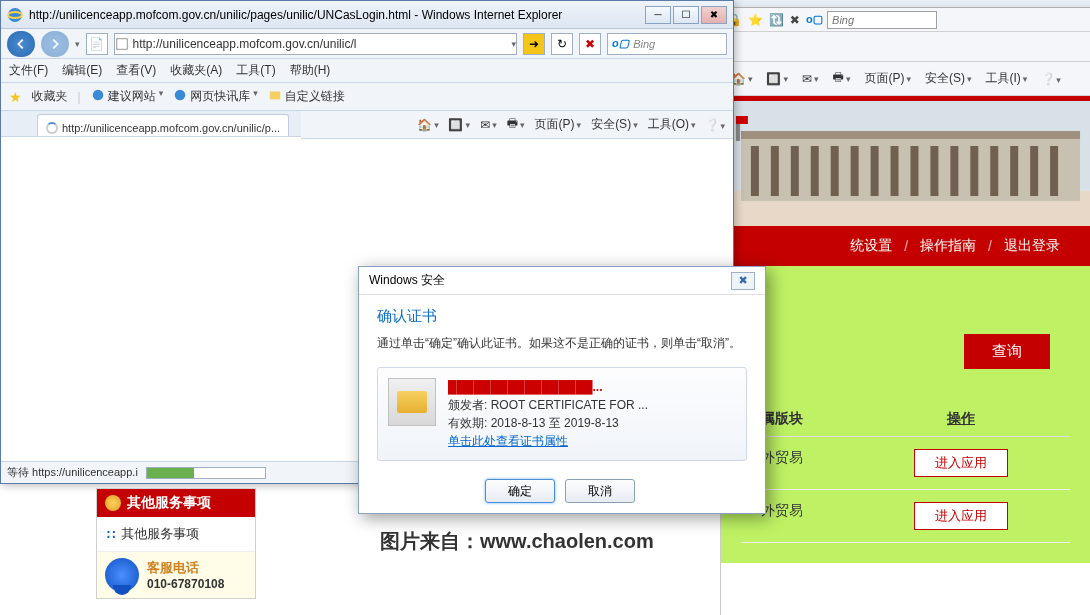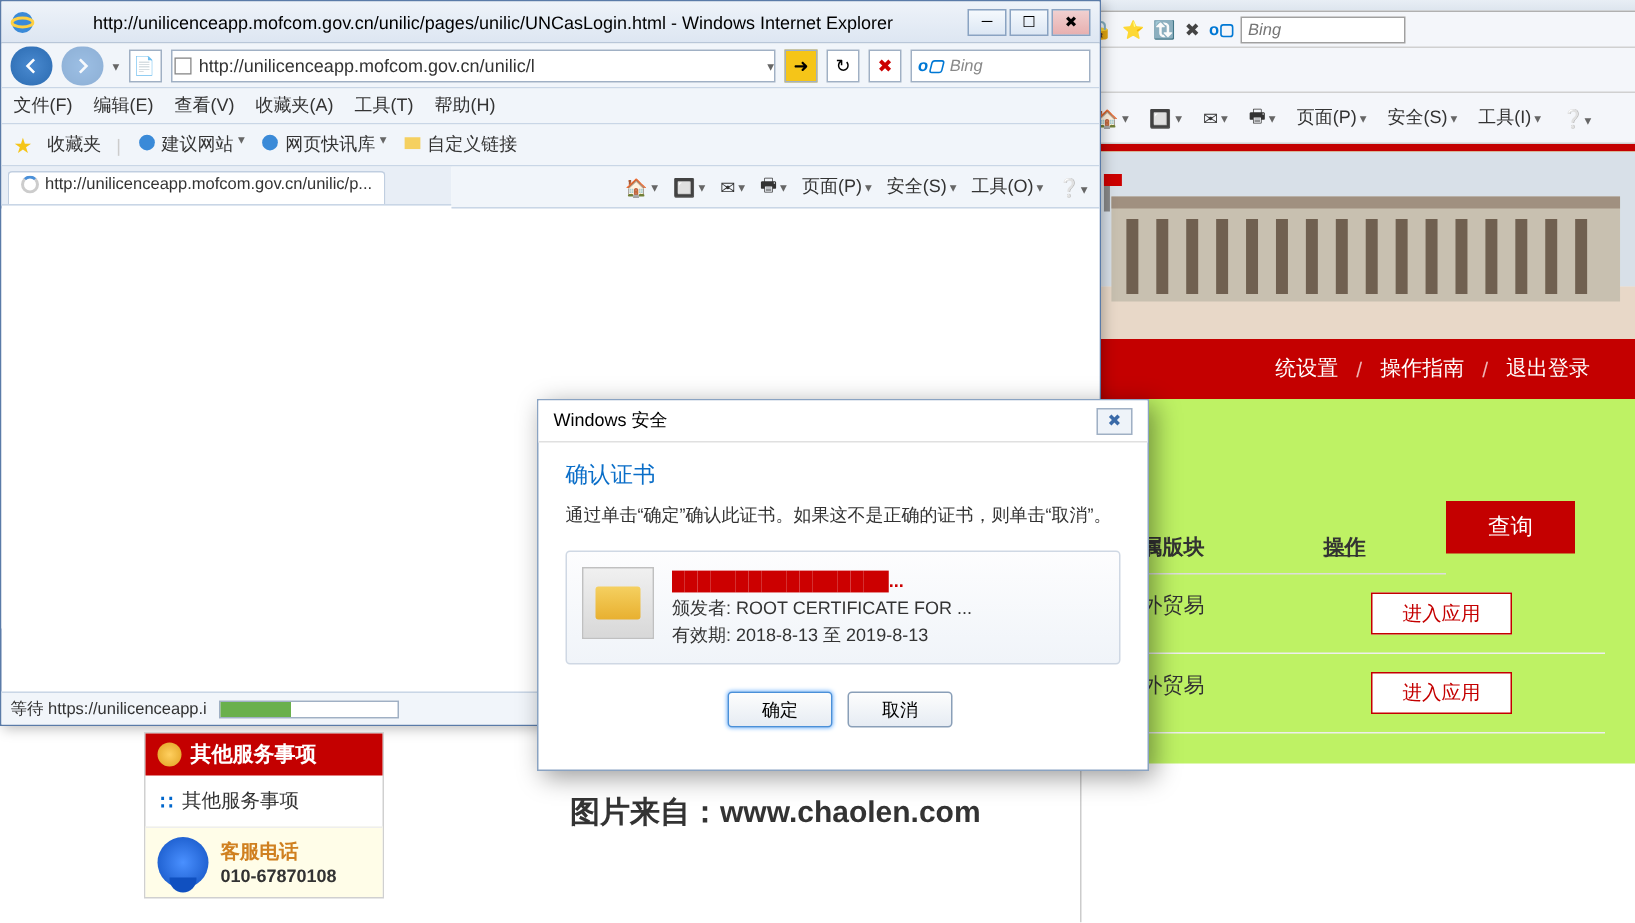--- a/index.html
+++ b/index.html
@@ -13,30 +13,30 @@
 .back-search input { width: 110px; height: 18px; font-size: 11px; padding: 0 4px; border: 1px solid #a0a0a0; font-style: italic; color: #888; }
 .back-cmdbar { height: 34px; background: #f4f6fa; border-bottom: 1px solid #d0d0d0; display: flex; align-items: center; gap: 14px; padding: 0 10px; font-size: 12px; color: #333; }
 .back-content { background: #bef264; }
 .building-img { height: 125px; background: linear-gradient(#e8e8e8 0%, #f0f0f0 100%); position: relative; overflow: hidden; }
 .building-svg { width: 100%; height: 100%; }
 .red-navbar { background: #c40000; height: 40px; display: flex; align-items: center; justify-content: flex-end; padding-right: 30px; gap: 12px; color: #fff; font-size: 14px; }
 .red-navbar .slash { color: #fff; opacity: 0.7; }
 .red-navbar a { color: #fff; cursor: pointer; }
 .back-main { padding: 20px; }
 .query-btn { background: #c40000; color: #fff; border: none; padding: 8px 28px; font-size: 15px; float: right; margin-right: 20px; margin-top: 48px; cursor: pointer; }
-.table-area { margin-top: 62px; }
+.table-area { margin-top: 116px; }
 .table-head { display: flex; border-bottom: 1px solid #ddd; padding: 8px 0; font-size: 14px; color: #333; font-weight: bold; }
 .table-row { display: flex; border-bottom: 1px solid #eee; padding: 12px 0; font-size: 14px; color: #333; }
 .col-a { width: 120px; padding-left: 20px; }
 .col-b { width: 200px; text-align: center; text-decoration: underline; }
 .enter-btn { border: 1px solid #c40000; color: #c40000; background: #fff; padding: 4px 20px; font-size: 13px; cursor: pointer; }
 
 
 .ie-window { position: absolute; left: 0; top: 0; width: 734px; height: 484px; border: 1px solid #5a7ba8; background: #fff; box-shadow: 2px 2px 8px rgba(0,0,0,0.25); }
-.ie-titlebar { height: 28px; background: linear-gradient(#eef3f9,#dde6f2); display: flex; align-items: center; padding: 0 6px; font-size: 12px; color: #000; border-bottom: 1px solid #b8c6d8; gap: 33px; }
+.ie-titlebar { height: 28px; background: linear-gradient(#eef3f9,#dde6f2); display: flex; align-items: center; padding: 0 6px; font-size: 12px; color: #000; border-bottom: 1px solid #b8c6d8; }
 .ie-titlebar .ie-icon { width: 16px; height: 16px; margin-right: 6px; }
 .ie-title-text { flex: 1; white-space: nowrap; overflow: hidden; }
 .win-btns { display: flex; gap: 2px; }
 .win-btn { width: 26px; height: 18px; border: 1px solid #8aa3c2; background: linear-gradient(#f5f9fd,#dce7f4); font-size: 10px; display: flex; align-items: center; justify-content: center; cursor: pointer; }
 .win-btn.close { background: linear-gradient(#f0d0d0,#e8b0b0); }
 
 .ie-navbar { height: 30px; background: #f1f5fa; border-bottom: 1px solid #c9d6e6; display: flex; align-items: center; padding: 0 6px; gap: 6px; }
 .nav-arrow { width: 28px; height: 26px; border-radius: 14px; background: radial-gradient(#4a8ad0,#2a6ab0); display: flex; align-items: center; justify-content: center; color: #fff; cursor: pointer; }
 .nav-arrow svg { width: 14px; height: 14px; }
 .addr-bar { flex: 1; height: 22px; border: 1px solid #a0b0c4; background: #fff; display: flex; align-items: center; padding: 0 0; font-size: 12px; color: #333; }
@@ -46,21 +46,21 @@
 
 .ie-menubar { height: 24px; background: #f1f5fa; border-bottom: 1px solid #c9d6e6; display: flex; align-items: center; padding: 0 8px; gap: 14px; font-size: 12px; color: #333; }
 .ie-menubar span { cursor: pointer; }
 
 .ie-favbar { height: 28px; background: #f1f5fa; border-bottom: 1px solid #c9d6e6; display: flex; align-items: center; padding: 0 8px; gap: 10px; font-size: 12px; color: #333; }
 .fav-star { color: #f5c518; font-size: 14px; }
 .fav-item { display: flex; gap: 3px; cursor: pointer; }
 .fav-item .ie-sm { width: 14px; height: 14px; }
 
 .ie-tabbar { height: 26px; background: #e8eef6; display: flex; align-items: flex-end; padding: 0 4px; border-bottom: 1px solid #c9d6e6; }
-.ie-tab { height: 22px; background: #fff; border: 1px solid #c0cee0; border-bottom: none; padding: 2px 8px; font-size: 11px; color: #333; display: flex; align-items: flex-start; gap: 4px; max-width: 260px; border-radius: 3px 3px 0 0; }
+.ie-tab { height: 22px; background: #fff; border: 1px solid #c0cee0; border-bottom: none; padding: 2px 8px; font-size: 11px; color: #333; display: flex; align-items: flex-end; gap: 4px; max-width: 260px; border-radius: 3px 3px 0 0; margin-left: 32px; }
 .ie-tab .spin { width: 12px; height: 12px; border: 2px solid #ccc; border-top-color: #4a90d9; border-radius: 50%; }
 
 .ie-cmdbar { height: 28px; background: #f1f5fa; border-bottom: 1px solid #c9d6e6; display: flex; align-items: center; justify-content: flex-end; padding: 0 8px; gap: 10px; font-size: 12px; color: #333; }
 .cmd-item { display: flex; align-items: center; gap: 2px; cursor: pointer; }
 
 .ie-content { height: 280px; background: #fff; }
 
 .ie-status { position: absolute; bottom: 0; left: 0; right: 0; height: 22px; background: #f1f5fa; border-top: 1px solid #c9d6e6; display: flex; align-items: center; padding: 0 6px; font-size: 11px; color: #333; gap: 8px; }
 .progress { width: 120px; height: 12px; border: 1px solid #a0b0c4; background: #fff; }
 .progress-fill { width: 40%; height: 100%; background: #6ab04c; }
@@ -316,20 +316,21 @@
     <div class="sec-h">确认证书</div>
     <div class="sec-desc">通过单击“确定”确认此证书。如果这不是正确的证书，则单击“取消”。</div>
     <div class="cert-box">
       <div class="cert-icon">
           <div class="cert-icon-inner"></div>
         </div>
       <div class="cert-info">
         <div class="cert-name">█████████████████...</div>
         <div><span>颁发者:</span> <span>ROOT CERTIFICATE FOR ...</span></div>
         <div><span>有效期:</span> <span>2018-8-13 至 2019-8-13</span></div>
+        <div class="cert-link">单击此处查看证书属性</div>
       </div>
     </div>
     <div class="sec-btns">
       <button class="sec-btn primary">确定</button>
       <button class="sec-btn">取消</button>
     </div>
   </div>
 </div>
 
 <div class="side-widget">

